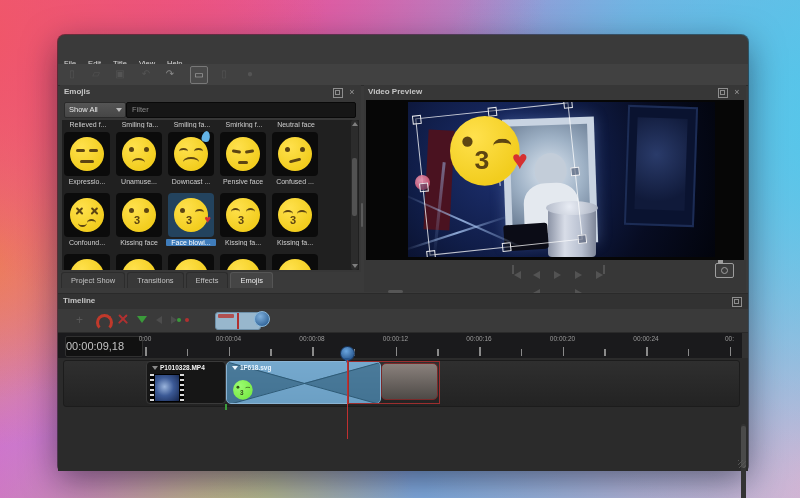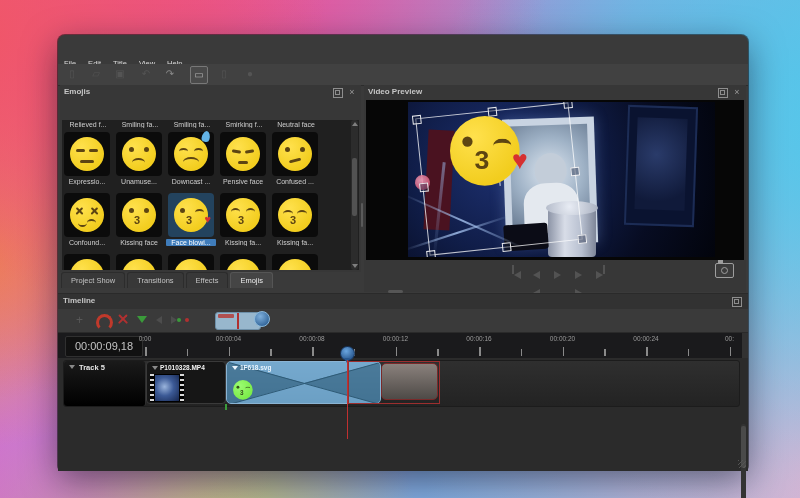--- a/index.html
+++ b/index.html
@@ -171,21 +171,21 @@
   .ti-next-marker{top:7px;width:0;height:0;border-top:4px solid transparent;border-bottom:4px solid transparent;border-left:6px solid #4d4d4d;}
   .mini-dot{position:absolute;top:9px;width:4px;height:4px;border-radius:50%;}
   #zoom-slider{position:absolute;left:157px;top:3px;width:44px;height:16px;background:rgba(165,200,225,.88);
         border:1px solid #6d8fa8;border-radius:3px;}
   #zoom-slider .ztick{position:absolute;left:21px;top:0;width:1.5px;height:16px;background:#b03030;}
   #zoom-slider .zclip{position:absolute;left:2px;top:1px;width:16px;height:4px;background:#b05050;border-radius:1px;}
   #zoom-handle{position:absolute;left:196px;top:2px;width:14px;height:14px;border-radius:50%;
         background:radial-gradient(circle at 38% 32%,#7fb0dc,#35689c 75%);border:1px solid #8ab8da;}
   #ruler{position:absolute;left:0;top:39px;right:6px;height:25px;background:#1a1a1c;border-bottom:1px solid #050505;overflow:hidden;}
   #timebox{position:absolute;left:7px;top:3px;width:76px;height:19px;background:#111;border:1px solid #303030;
-        border-radius:2px;color:#c4c4c4;font-size:11px;line-height:18px;text-align:center;}
+        border-radius:2px;color:#c4c4c4;font-size:11px;line-height:18px;}
   .rlabel{position:absolute;top:2px;font-size:6.5px;color:#9a9a9a;transform:translateX(-50%);}
   .rtick{position:absolute;top:14px;width:1.5px;background:#8a8a8a;}
   .rtick.major{height:9px;} .rtick.minor{height:7px;top:16px;}
   #tracks{position:absolute;left:0;top:64px;right:0;bottom:0;background:#2b2b2b;}
   .lane{position:absolute;left:5px;right:8px;background:linear-gradient(#2f2f2f,#232323);
         border:1px solid #1c1c1c;border-radius:3px;}
   #lane5{top:2px;height:45px;} #lane4{top:49px;height:32px;}
   .thead{position:absolute;left:0;top:0;width:82px;height:100%;background:linear-gradient(#1a1a1a,#000);
         border-right:1px solid #2e2e2e;border-radius:3px;box-sizing:border-box;}
   .thead .chev,.clip .chev{position:absolute;left:5px;top:4px;width:0;height:0;border-left:3.5px solid transparent;
@@ -239,20 +239,24 @@
       <div class="tbtn" style="left: 158px;">▯</div>
       <div class="tbtn" style="left: 184px;">●</div>
     </div>
 
   <div class="dock" id="dock-emoji">
     <div class="dock-header">
       <div class="dock-title">Emojis</div>
       <div class="hdr-ic ic-float" style="right:18px;"></div>
       <div class="hdr-ic ic-close" style="right:5px;">×</div>
     </div>
+    <div id="filter-row">
+      <div id="show-all"><span>Show All</span><span class="arr"></span></div>
+      <div id="filter-input">Filter</div>
+    </div>
     <div id="emoji-grid">
       <div class="vsb">
         <div class="sb-arr sb-up"></div>
         <div class="thumb" style="top:38px;height:58px;"></div>
         <div class="sb-arr sb-dn"></div>
       </div>
     <div class="top-label" style="left: 2px; top: 1px; width: 48px;">Relieved f...</div>
         <div class="top-label" style="left: 54px; top: 1px; width: 48px;">Smiling fa...</div>
         <div class="top-label" style="left: 106px; top: 1px; width: 48px;">Smiling fa...</div>
         <div class="top-label" style="left: 158px; top: 1px; width: 48px;">Smirking f...</div>
@@ -468,24 +472,20 @@
         <div class="rtick minor" style="left: 546.25px;"></div>
         <div class="rlabel" style="left: 588px;">00:00:24</div>
         <div class="rtick major" style="left: 588px;"></div>
         <div class="rtick minor" style="left: 629.75px;"></div>
         <div class="rlabel" style="left: 671.5px;">00:</div>
         <div class="rtick major" style="left: 671.5px;"></div>
       </div>
 
     <div id="tracks">
       <div class="lane" id="lane5">
-        <div class="thead">
-          <div class="chev"></div>
-          <div class="tname">Track 5</div>
-        </div>
         <div class="clip" id="clip-mp4">
           <div class="chev"></div>
           <div class="clabel">P1010328.MP4</div>
           <div class="film">
             <div class="holes hl"></div>
               <div class="img"></div>
               <div class="holes hr"></div>
           </div>
         </div>
         <div class="clip" id="clip-emoji">

